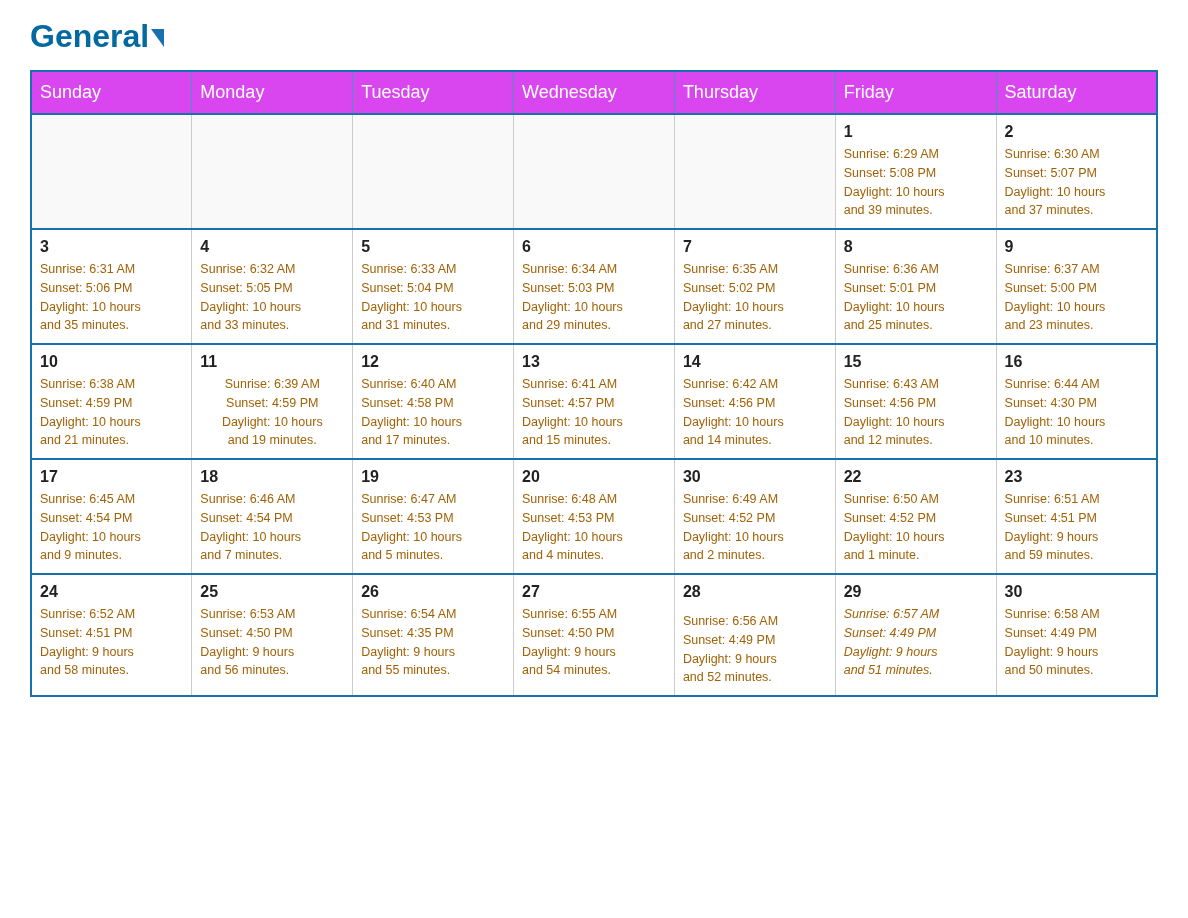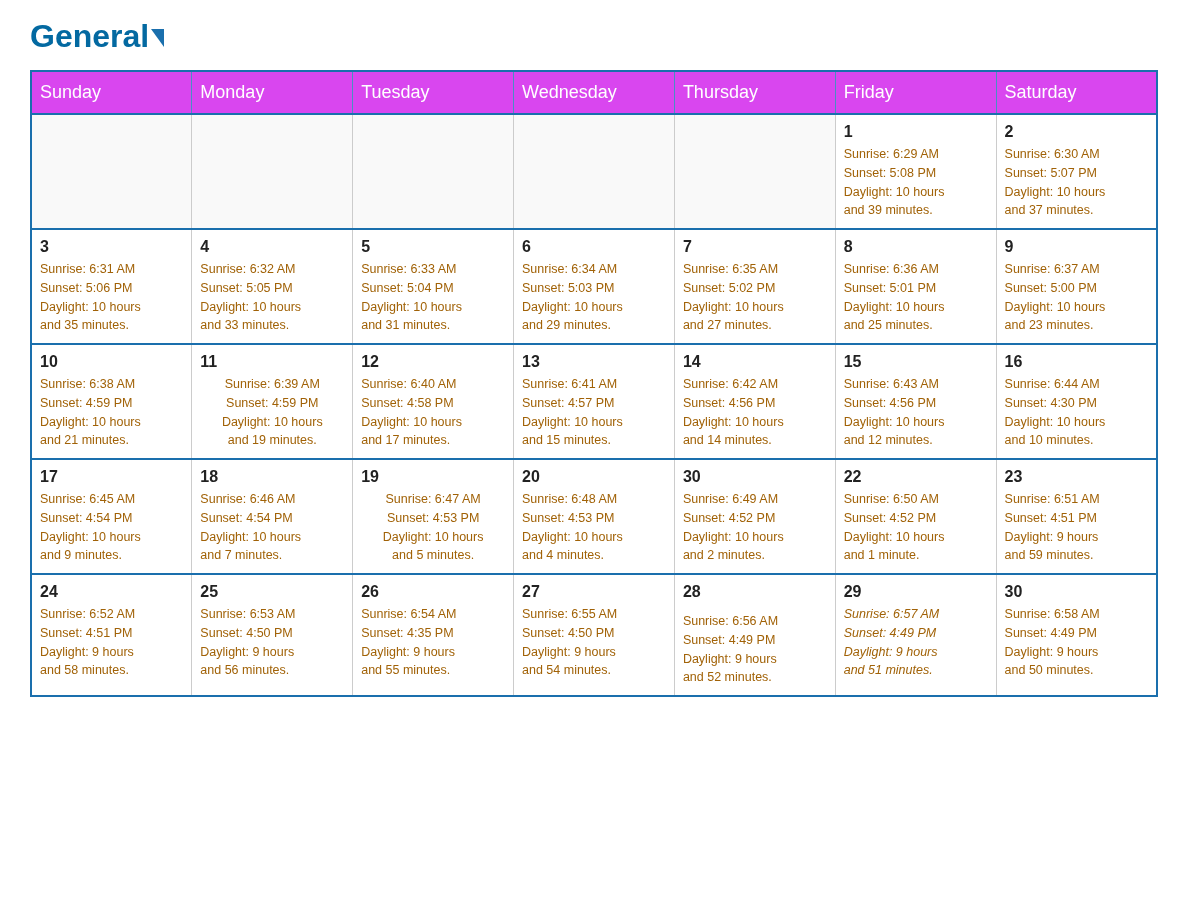--- a/index.html
+++ b/index.html
@@ -247,21 +247,21 @@
         </td>
         <td>
           <span class="day-number">18</span>
           <div class="day-info" style="white-space: pre-line;">Sunrise: 6:46 AM
 Sunset: 4:54 PM
 Daylight: 10 hours
 and 7 minutes.</div>
         </td>
         <td>
           <span class="day-number">19</span>
-          <div class="day-info" style="white-space: pre-line; text-align: center;">Sunrise: 6:47 AM
+          <div class="day-info" style="white-space: pre-line;">Sunrise: 6:47 AM
 Sunset: 4:53 PM
 Daylight: 10 hours
 and 5 minutes.</div>
         </td>
         <td>
           <span class="day-number">20</span>
           <div class="day-info" style="white-space: pre-line;">Sunrise: 6:48 AM
 Sunset: 4:53 PM
 Daylight: 10 hours
 and 4 minutes.</div>

